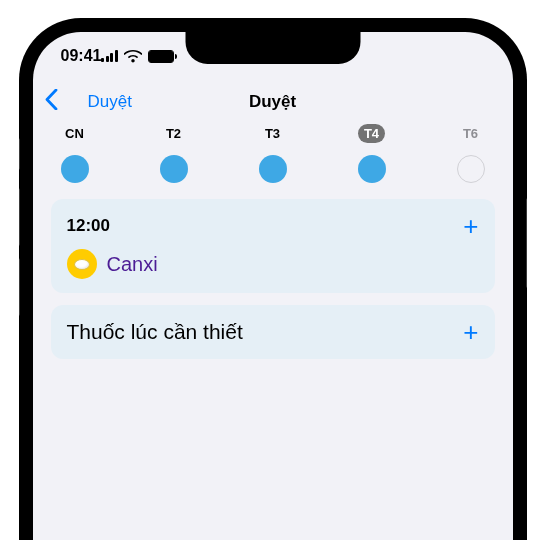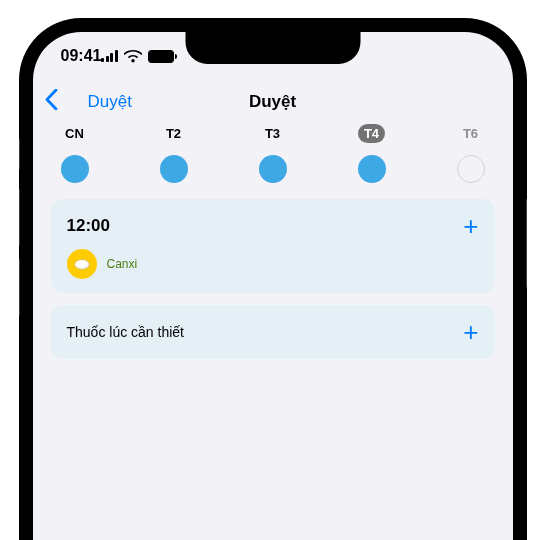--- a/index.html
+++ b/index.html
@@ -221,30 +221,30 @@
     }
     .pill {
       width: 16px;
       height: 11px;
       background: #fff;
       border-radius: 50%;
       border: 1px solid #e0c040;
       box-shadow: inset -1px -1px 2px rgba(0,0,0,0.1);
     }
     .med-name {
-      font-size: 12px;
-      color: #4d7c0f;
+      font-size: 20px;
+      color: #4c1d95;
     }
     .card-single {
       display: flex;
       justify-content: space-between;
       align-items: center;
     }
     .card-title-text {
-      font-size: 14px;
+      font-size: 21px;
       color: #000;
     }
   </style>
 </head>
 <body>
 
 <div class="phone-frame">
   <div class="side-button side-left-1"></div>
   <div class="side-button side-left-2"></div>
   <div class="side-button side-left-3"></div>

